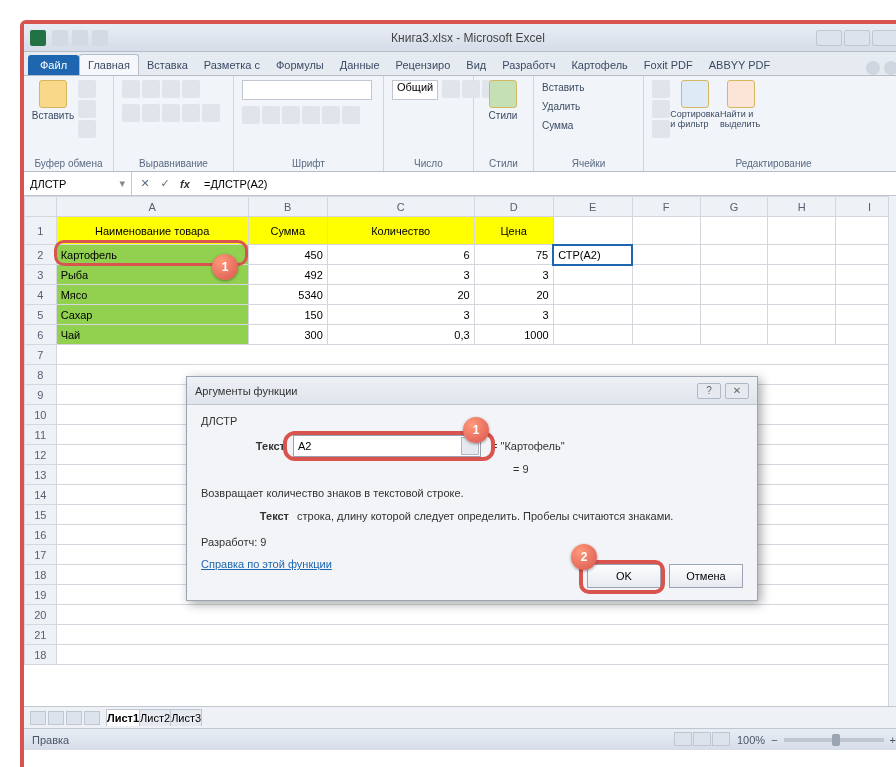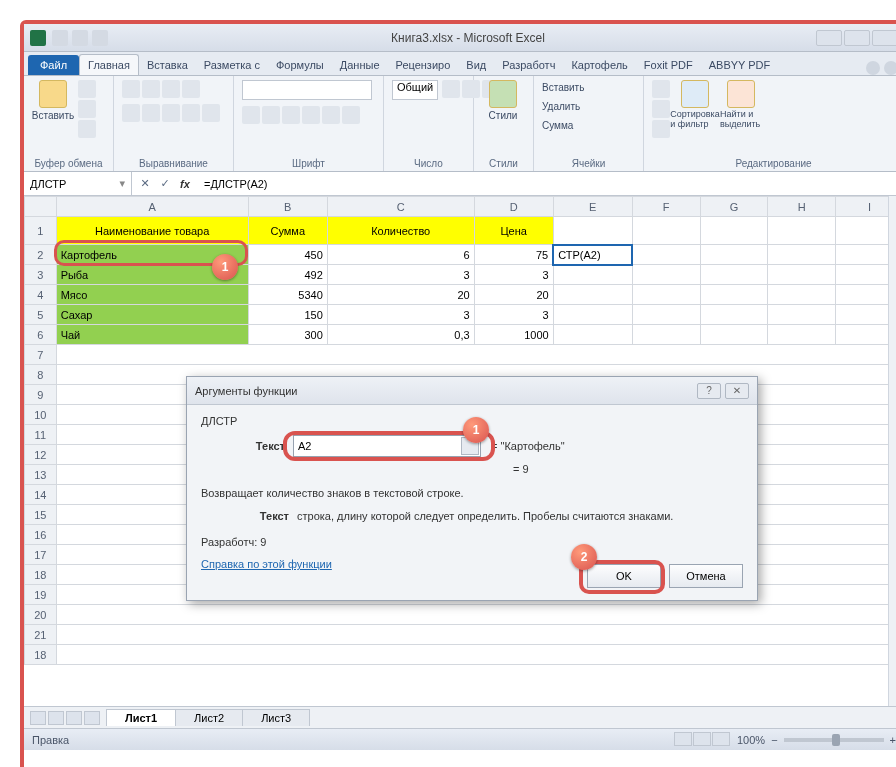--- a/index.html
+++ b/index.html
@@ -87,21 +87,21 @@
 .help-link { color: #1e66b0; text-decoration: underline; margin-top: 10px; display: inline-block; cursor: pointer; }
 .dlg-buttons { position: absolute; right: 14px; bottom: 12px; display: flex; gap: 8px; }
 .dlg-btn { width: 74px; height: 24px; border: 1px solid #9aa4b2; background: linear-gradient(#fdfdfe,#e6eaf0); font-size: 11px; cursor: pointer; }
 .ok-ring { position: absolute; border: 4px solid #d9534f; border-radius: 10px; right: 92px; bottom: 6px; width: 86px; height: 34px; pointer-events: none; }
 .ok-co { right: 160px; bottom: 30px; left: auto; top: auto; }
 
 
 .sheet-tabs { height: 22px; background: #eef1f5; border-top: 1px solid #c0c7d1; display: flex; align-items: center; font-size: 11px; padding-left: 6px; }
 .sheet-tabs .nav { display: flex; gap: 2px; margin-right: 6px; }
 .sheet-tabs .nav span { width: 16px; height: 14px; background: #dde3ec; border: 1px solid #c0c7d1; }
-.sheet-tabs .stab { padding: 2px 18px; background: #fff; border: 1px solid #c0c7d1; border-bottom: none; margin-right: -1px; cursor: pointer; }
+.sheet-tabs .stab { padding: 2px 0; background: #fff; border: 1px solid #c0c7d1; border-bottom: none; margin-right: -1px; cursor: pointer; }
 .sheet-tabs .stab.active { font-weight: bold; }
 .sheet-tabs .stab.inactive { background: #e6eaf0; }
 
 
 .status-bar { height: 22px; background: linear-gradient(#e8edf5,#d6dde8); display: flex; align-items: center; font-size: 11px; padding: 0 8px; color: #4a5568; border-top: 1px solid #c0c7d1; }
 .status-bar .sb-right { margin-left: auto; display: flex; align-items: center; gap: 6px; }
 .status-bar .view-btns span { width: 18px; height: 14px; background: #dde3ec; border: 1px solid #c0c7d1; display: inline-block; margin-right: 1px; }
 .zoom-slider { width: 100px; height: 4px; background: #c0c7d1; position: relative; }
 .zoom-slider::after { content: ''; position: absolute; left: 48px; top: -4px; width: 8px; height: 12px; background: #9aa4b2; border-radius: 2px; }
 

